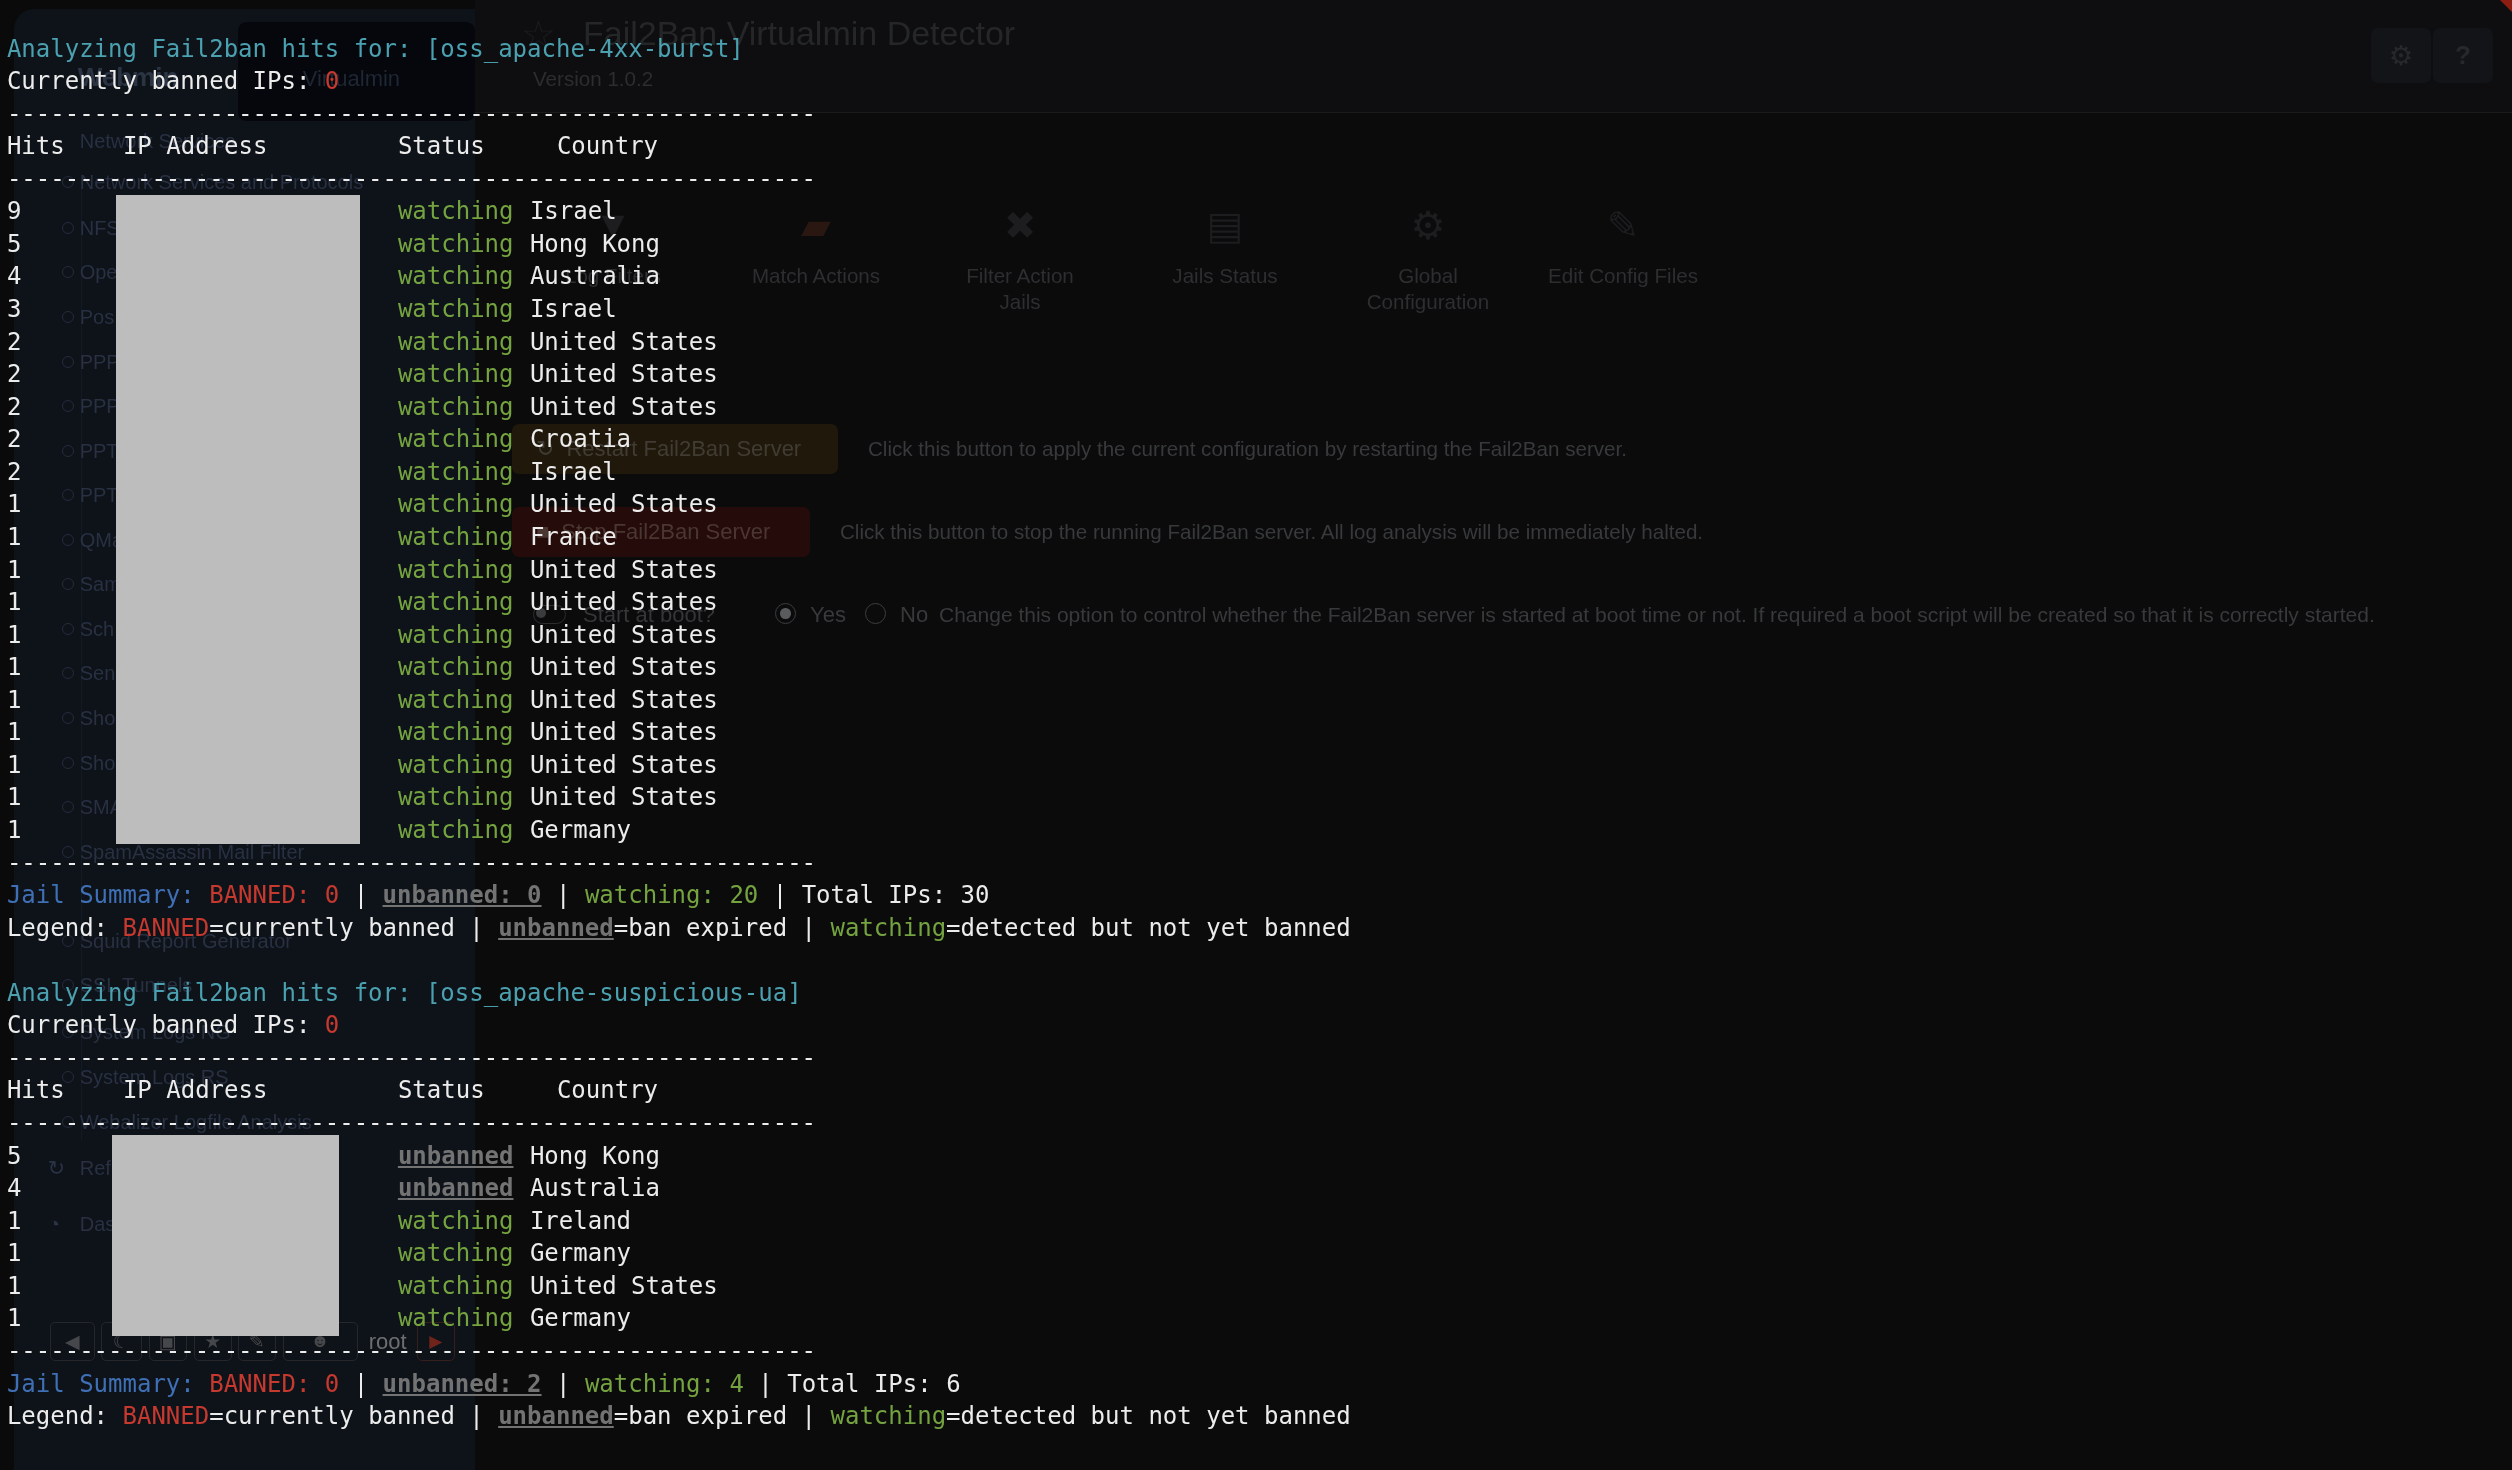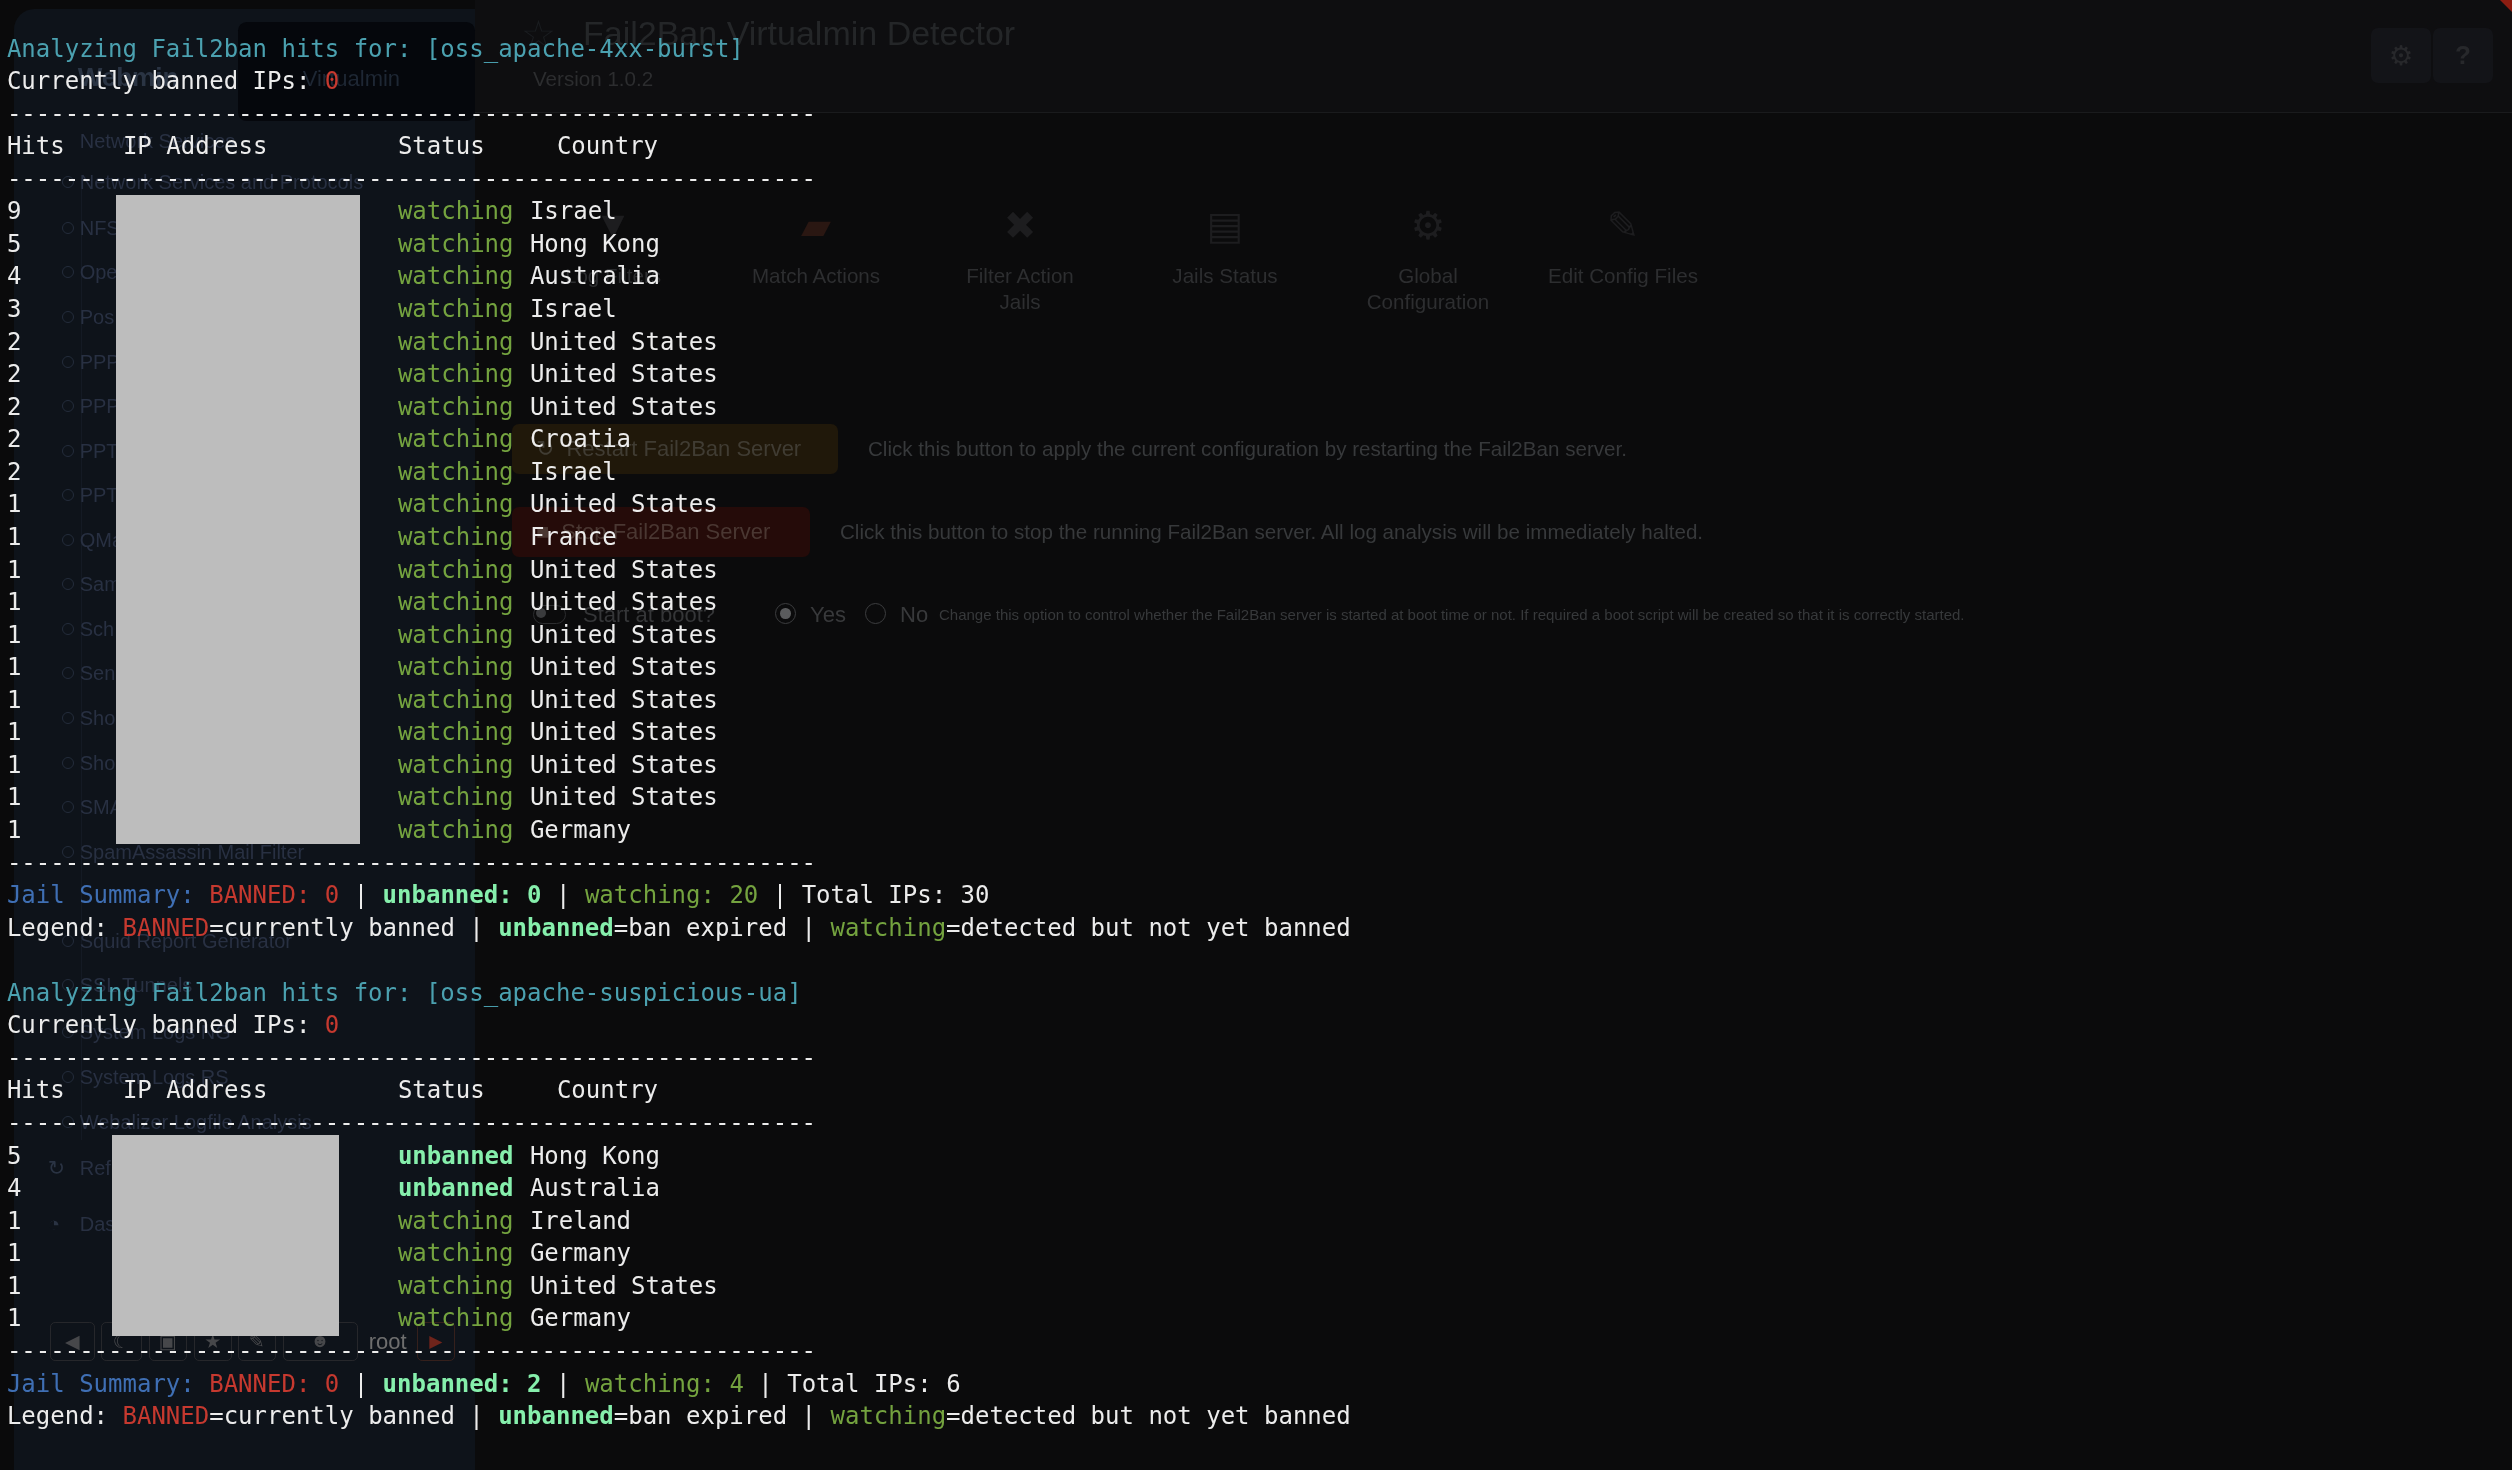--- a/index.html
+++ b/index.html
@@ -42,21 +42,21 @@
                border-radius:50%;background:#3a3b3d;}
   #boot-label{left:583px;top:600px;font-size:22px;color:#353638;line-height:29px;}
   .radio{top:603px;width:19px;height:19px;border:1.7px solid #3c3d3f;border-radius:50%;}
   #radio-yes{left:775px;}
   #radio-yes::after{content:"";position:absolute;left:4.3px;top:4.3px;width:10.3px;height:10.3px;
                border-radius:50%;background:#5a5b5d;}
   #radio-no{left:865px;}
   .radio-label{top:600px;font-size:22px;color:#38393b;line-height:29px;}
   #label-yes{left:810px;}
   #label-no{left:900px;}
-  #boot-desc{left:939px;top:600px;font-size:15px;color:#37393b;line-height:29px;
+  #boot-desc{left:939px;top:600px;font-size:21px;color:#37393b;line-height:29px;
              white-space:nowrap;}
 
   
   #sidebar{left:13.7px;top:8.6px;width:461px;height:1462px;background:#0e131a;
            border-radius:20.6px 0 0 0;}
   #sb-vline{left:67px;top:171px;width:1.7px;height:960px;background:#141a24;}
   #tab-virtualmin-bg{left:224px;top:13.7px;width:237px;height:99px;background:#05070c;
            border-radius:8.6px;}
   #tab-webmin{left:64px;top:53px;font-size:26px;font-weight:bold;color:#2a3443;}
   #tab-virtualmin{left:289px;top:57px;font-size:22px;color:#1e2734;}
@@ -71,21 +71,21 @@
           border-radius:5.1px;color:#6f241b;display:flex;align-items:center;
           justify-content:center;font-size:17px;box-sizing:border-box;}
 
   
   #terminal{left:0;top:0;width:2512px;height:1470px;z-index:5;}
   .t-line{position:absolute;left:6.9px;right:0;height:33px;line-height:33px;
           font-family:"DejaVu Sans Mono",monospace;font-size:24px;color:#ececec;
           white-space:pre;}
   .t-line .col{position:absolute;top:0;line-height:33px;}
   .tw{color:#ececec;} .tteal{color:#4ba1b0;} .tred{color:#c6392f;}
-  .tgreen{color:#74a33f;} .tyellow{color:#86efac;font-weight:bold;}
+  .tgreen{color:#74a33f;} .tyellow{color:#737373;font-weight:bold;text-decoration:underline;}
   .tblue{color:#3f6fb4;}
 
   
   .redaction{background:#bdbdbd;z-index:6;}
   #redact-1{left:116px;top:195px;width:244px;height:649px;}
   #redact-2{left:112px;top:1135px;width:227px;height:201px;}
 </style>
 </head>
 <body>
 

